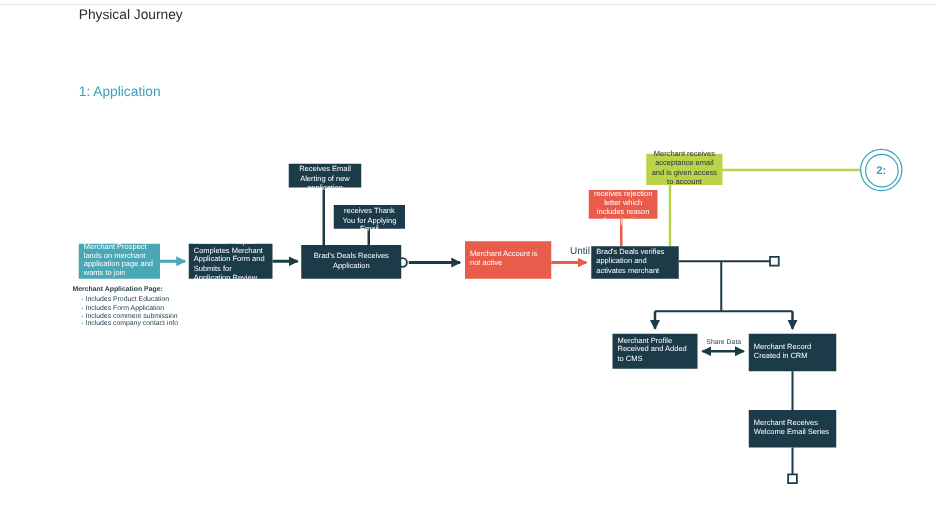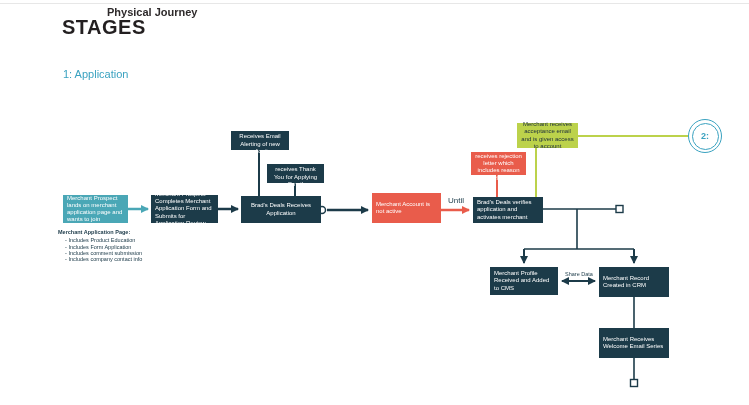--- a/index.html
+++ b/index.html
@@ -6,36 +6,36 @@
     --teal:#4aa7b6; --dark:#1c3b49; --red:#e95c4b; --green:#bcd24b;
     --accent:#3aa2c0; --ink:#231f20;
   }
   *{box-sizing:border-box;}
   html,body{margin:0;padding:0;background:#fff;}
   .stage{
     position:relative;width:749px;height:405px;background:#ffffff;
     font-family:"Liberation Sans","DejaVu Sans",sans-serif;overflow:hidden;
   }
   .topline{position:absolute;left:0;top:3px;width:749px;height:1px;background:#e7e7e7;}
-  .subtitle{position:absolute;left:63px;top:6px;font-size:11px;font-weight:700;color:#2e2a2b;margin-left:44px;}
+  .subtitle{position:absolute;left:63px;top:6px;font-size:11px;font-weight:400;color:#2e2a2b;}
   .title{position:absolute;left:62px;top:16px;font-size:20px;font-weight:800;color:var(--ink);letter-spacing:.5px;}
   .section{position:absolute;left:63px;top:68px;font-size:11px;font-weight:400;color:var(--accent);}
   svg.wires{position:absolute;left:0;top:0;pointer-events:none;}
   .node{
     position:absolute;display:flex;align-items:center;color:#fff;
     font-size:6px;line-height:1.18;padding:2px 4px;
   }
   .node.center{justify-content:center;text-align:center;}
   .node.left{justify-content:flex-start;text-align:left;}
   .teal-bg{background:var(--teal);}
   .dark-bg{background:var(--dark);}
   .red-bg{background:var(--red);}
   .green-bg{background:var(--green);color:#20323c;}
   .flow-label{position:absolute;color:var(--dark);}
-  .until{left:440px;top:196px;width:32px;font-size:8px;text-align:center;}
+  .until{left:440px;top:196px;width:32px;font-size:8px;text-align:right;}
   .share{left:560px;top:271px;width:38px;font-size:5.5px;text-align:center;}
   .notes{position:absolute;left:58px;top:229px;width:130px;color:#24414f;font-size:5.5px;line-height:1.15;}
   .notes .nhead{font-weight:700;margin-bottom:2px;}
   .notes .bullet{padding-left:7px;}
   .notes .bullet::before{content:"-  ";}
   .next-circle{
     position:absolute;left:688px;top:119px;width:34px;height:34px;border-radius:50%;
     border:1.5px solid var(--accent);display:flex;align-items:center;justify-content:center;
     background:#fff;
   }
@@ -45,21 +45,20 @@
     color:var(--accent);font-size:9px;font-weight:700;
   }
 </style>
 </head>
 <body>
 
 <div class="stage">
   <div class="topline"></div>
 
   <div class="subtitle">Physical Journey</div>
-  <div class="title">STAGES</div>
   <div class="section">1: Application</div>
 
   <svg class="wires" width="749" height="405" viewBox="0 0 749 405">
     <defs>
       <marker id="ah-dark" markerUnits="userSpaceOnUse" markerWidth="8" markerHeight="8" refX="7" refY="4" orient="auto">
         <path d="M0,0 L8,4 L0,8 Z" fill="#1c3b49"></path>
       </marker>
       <marker id="ah-dark-start" markerUnits="userSpaceOnUse" markerWidth="8" markerHeight="8" refX="1" refY="4" orient="auto">
         <path d="M8,0 L0,4 L8,8 Z" fill="#1c3b49"></path>
       </marker>

